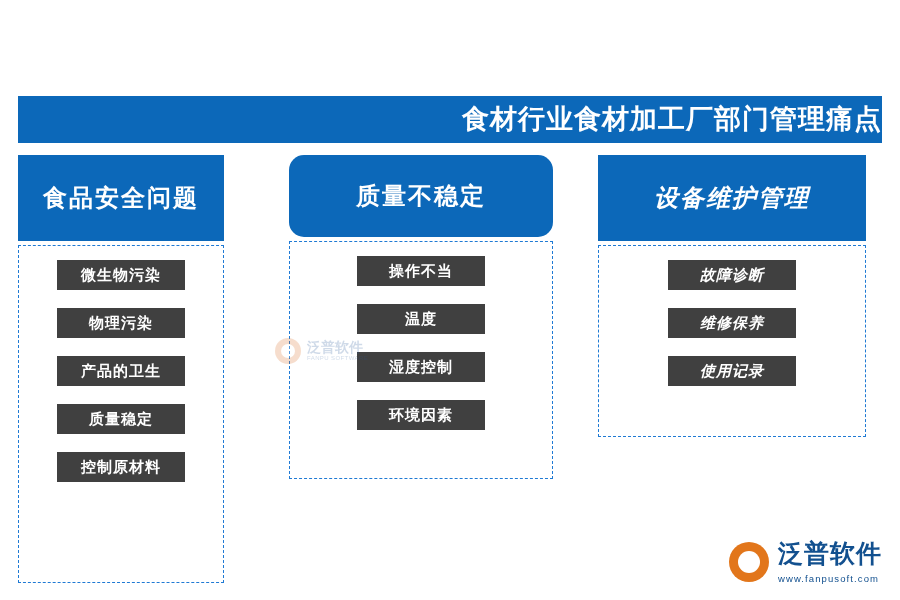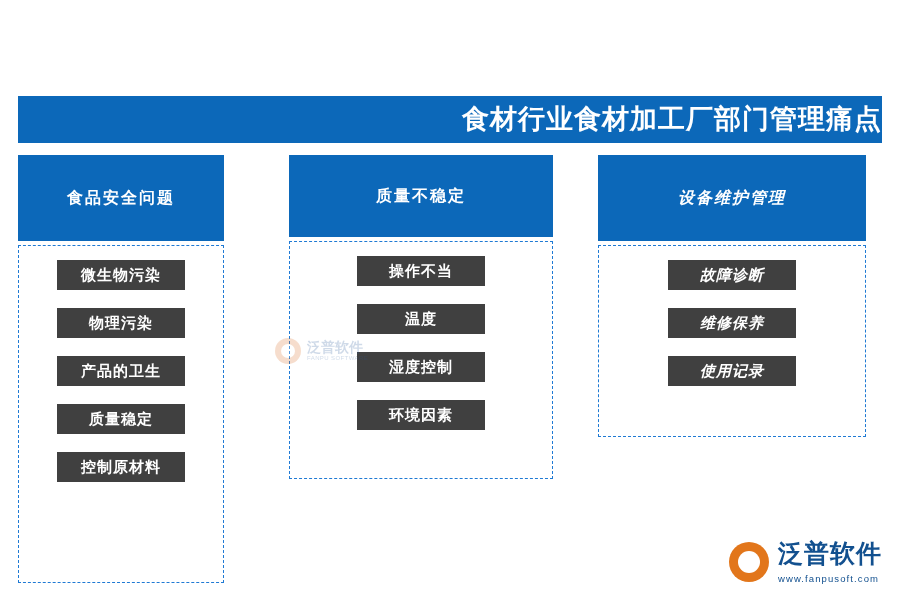--- a/index.html
+++ b/index.html
@@ -48,30 +48,30 @@
     position: absolute;
     top: 155px;
   }
   .col-0 { left: 18px;  width: 206px; }
   .col-1 { left: 289px; width: 264px; }
   .col-2 { left: 598px; width: 268px; font-style: italic; }
 
   .col-header {
     background: #0c68b9;
     color: #ffffff;
-    font-size: 16px;
+    font-size: 24px;
     font-weight: bold;
     display: flex;
     align-items: center;
     justify-content: center;
     box-sizing: border-box;
     letter-spacing: 2px;
   }
   .col-0 .col-header { height: 86px; }
-  .col-1 .col-header { height: 82px; }
+  .col-1 .col-header { height: 82px; border-radius: 15px; }
   .col-2 .col-header { height: 86px; }
 
   .col-body {
     border: 1px dashed #1f7ad4;
     box-sizing: border-box;
     margin-top: 4px;
     padding: 14px 0 14px 0;
     display: flex;
     flex-direction: column;
     align-items: center;

